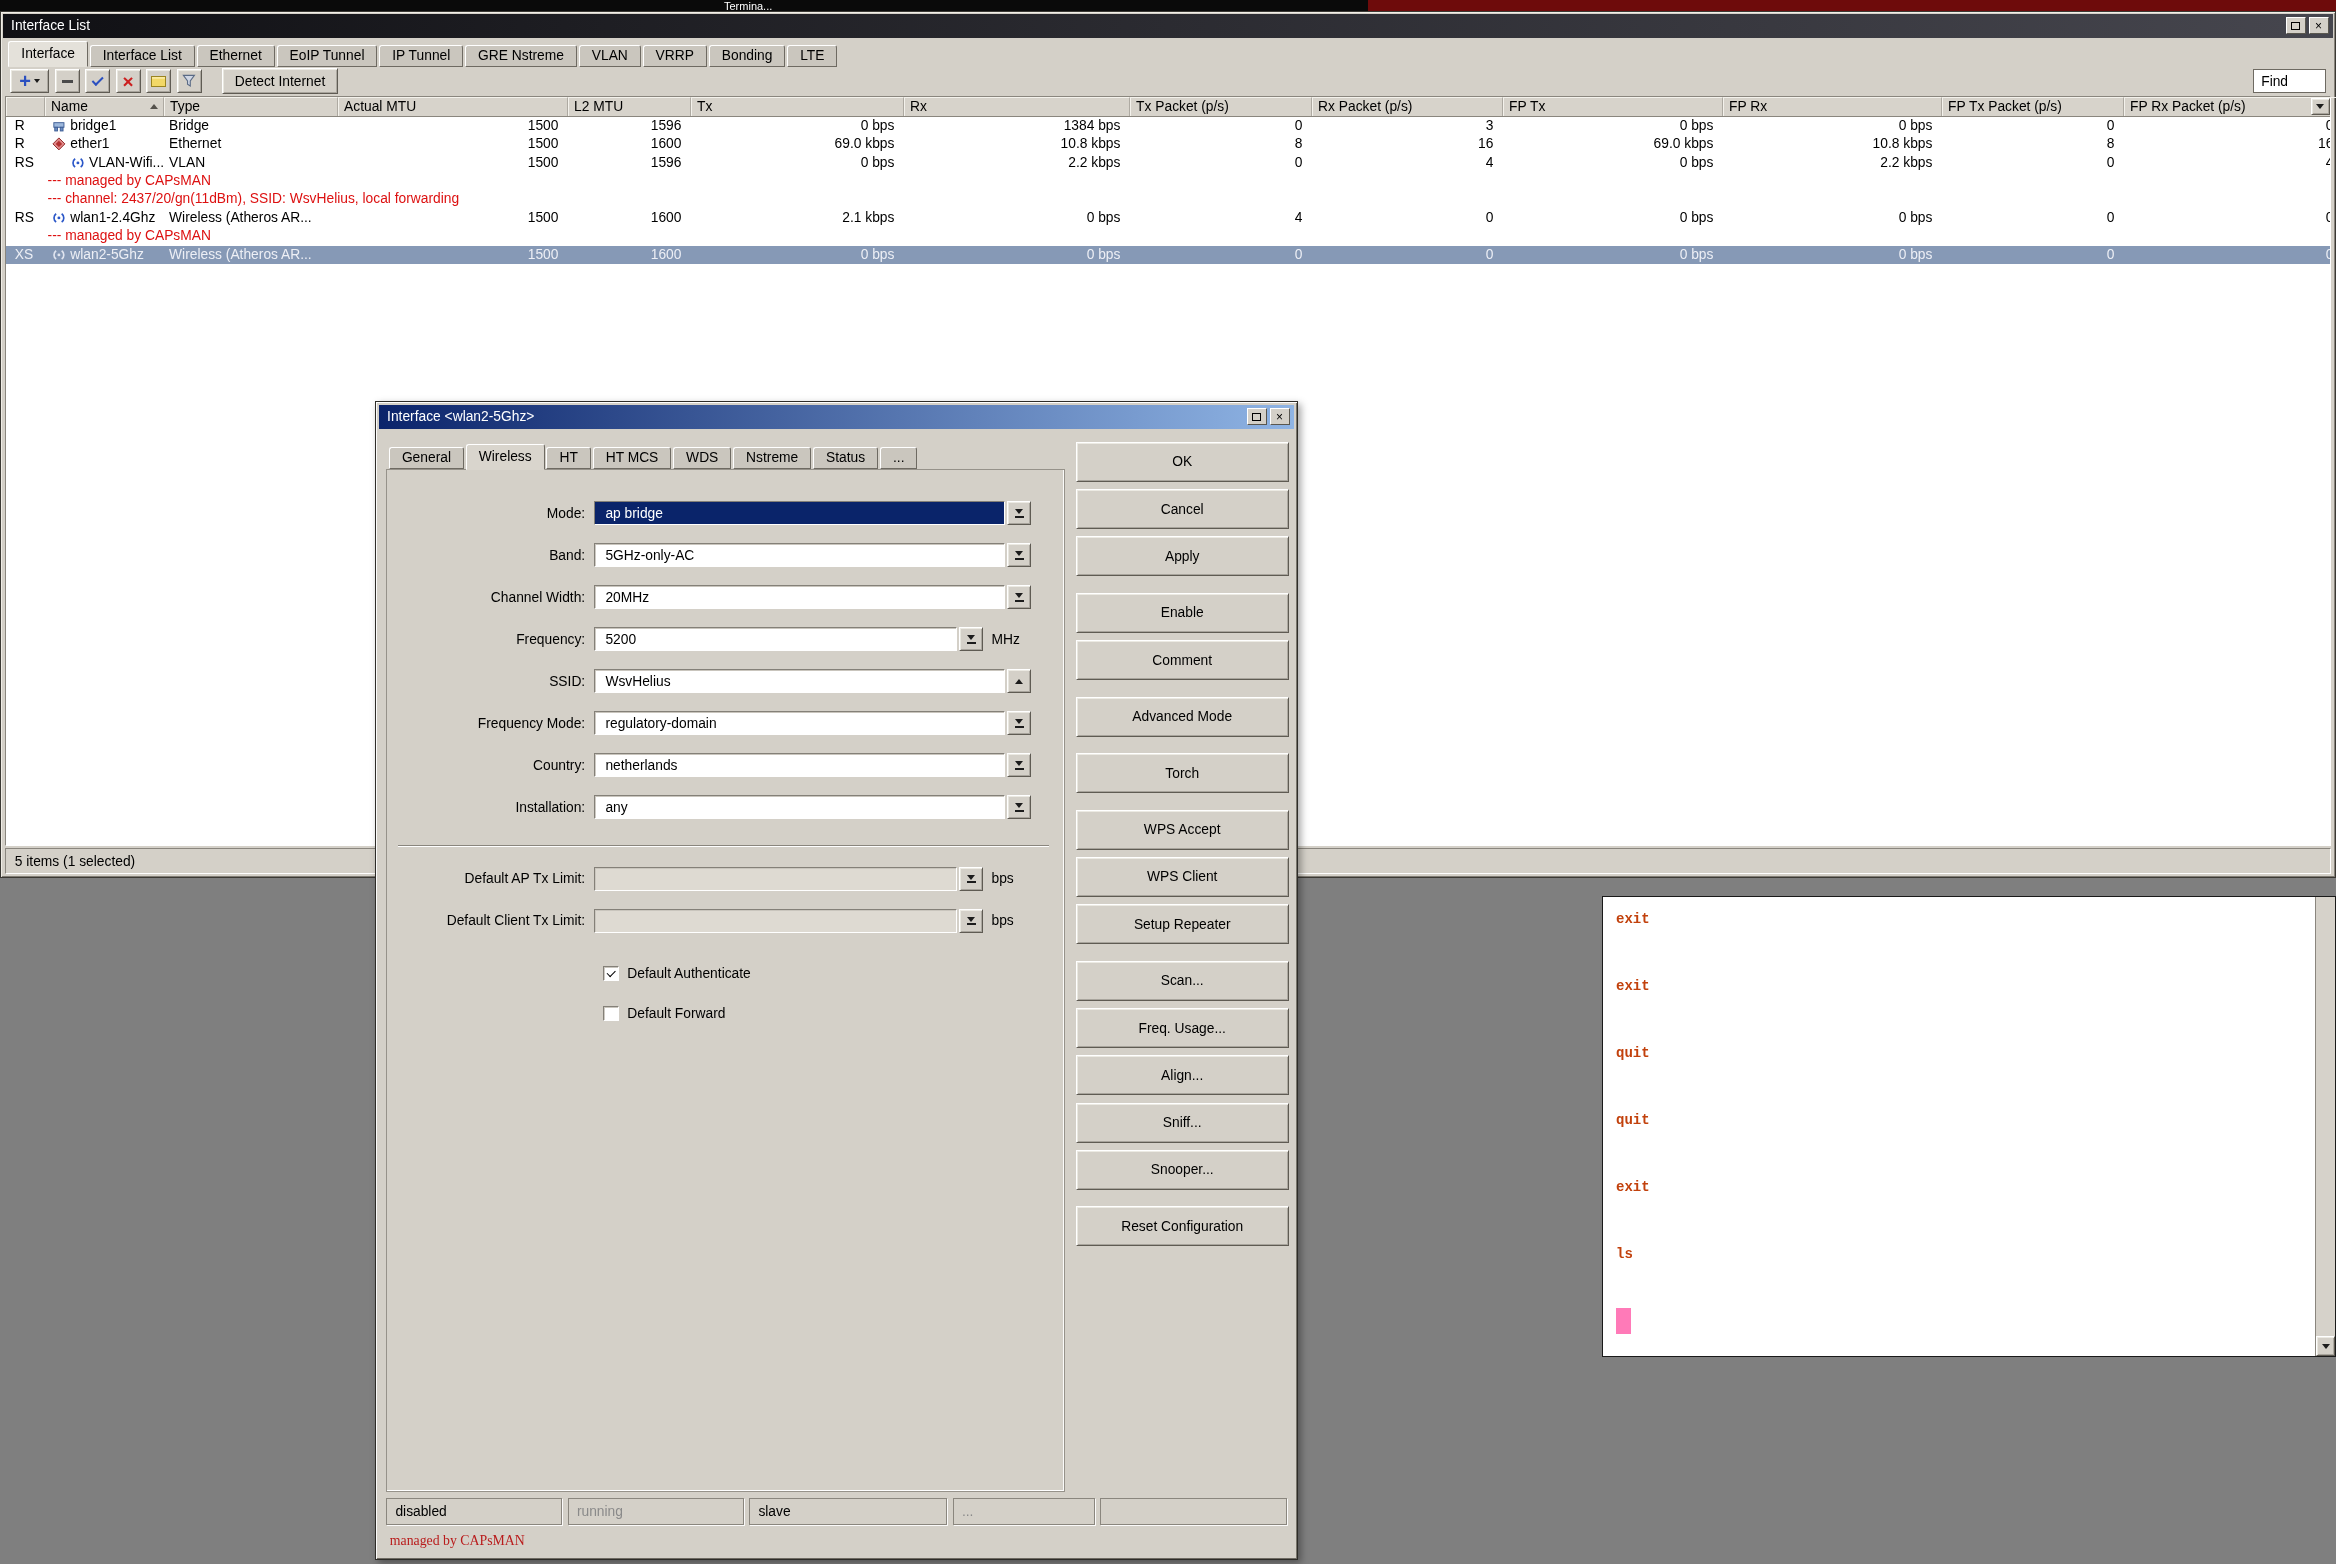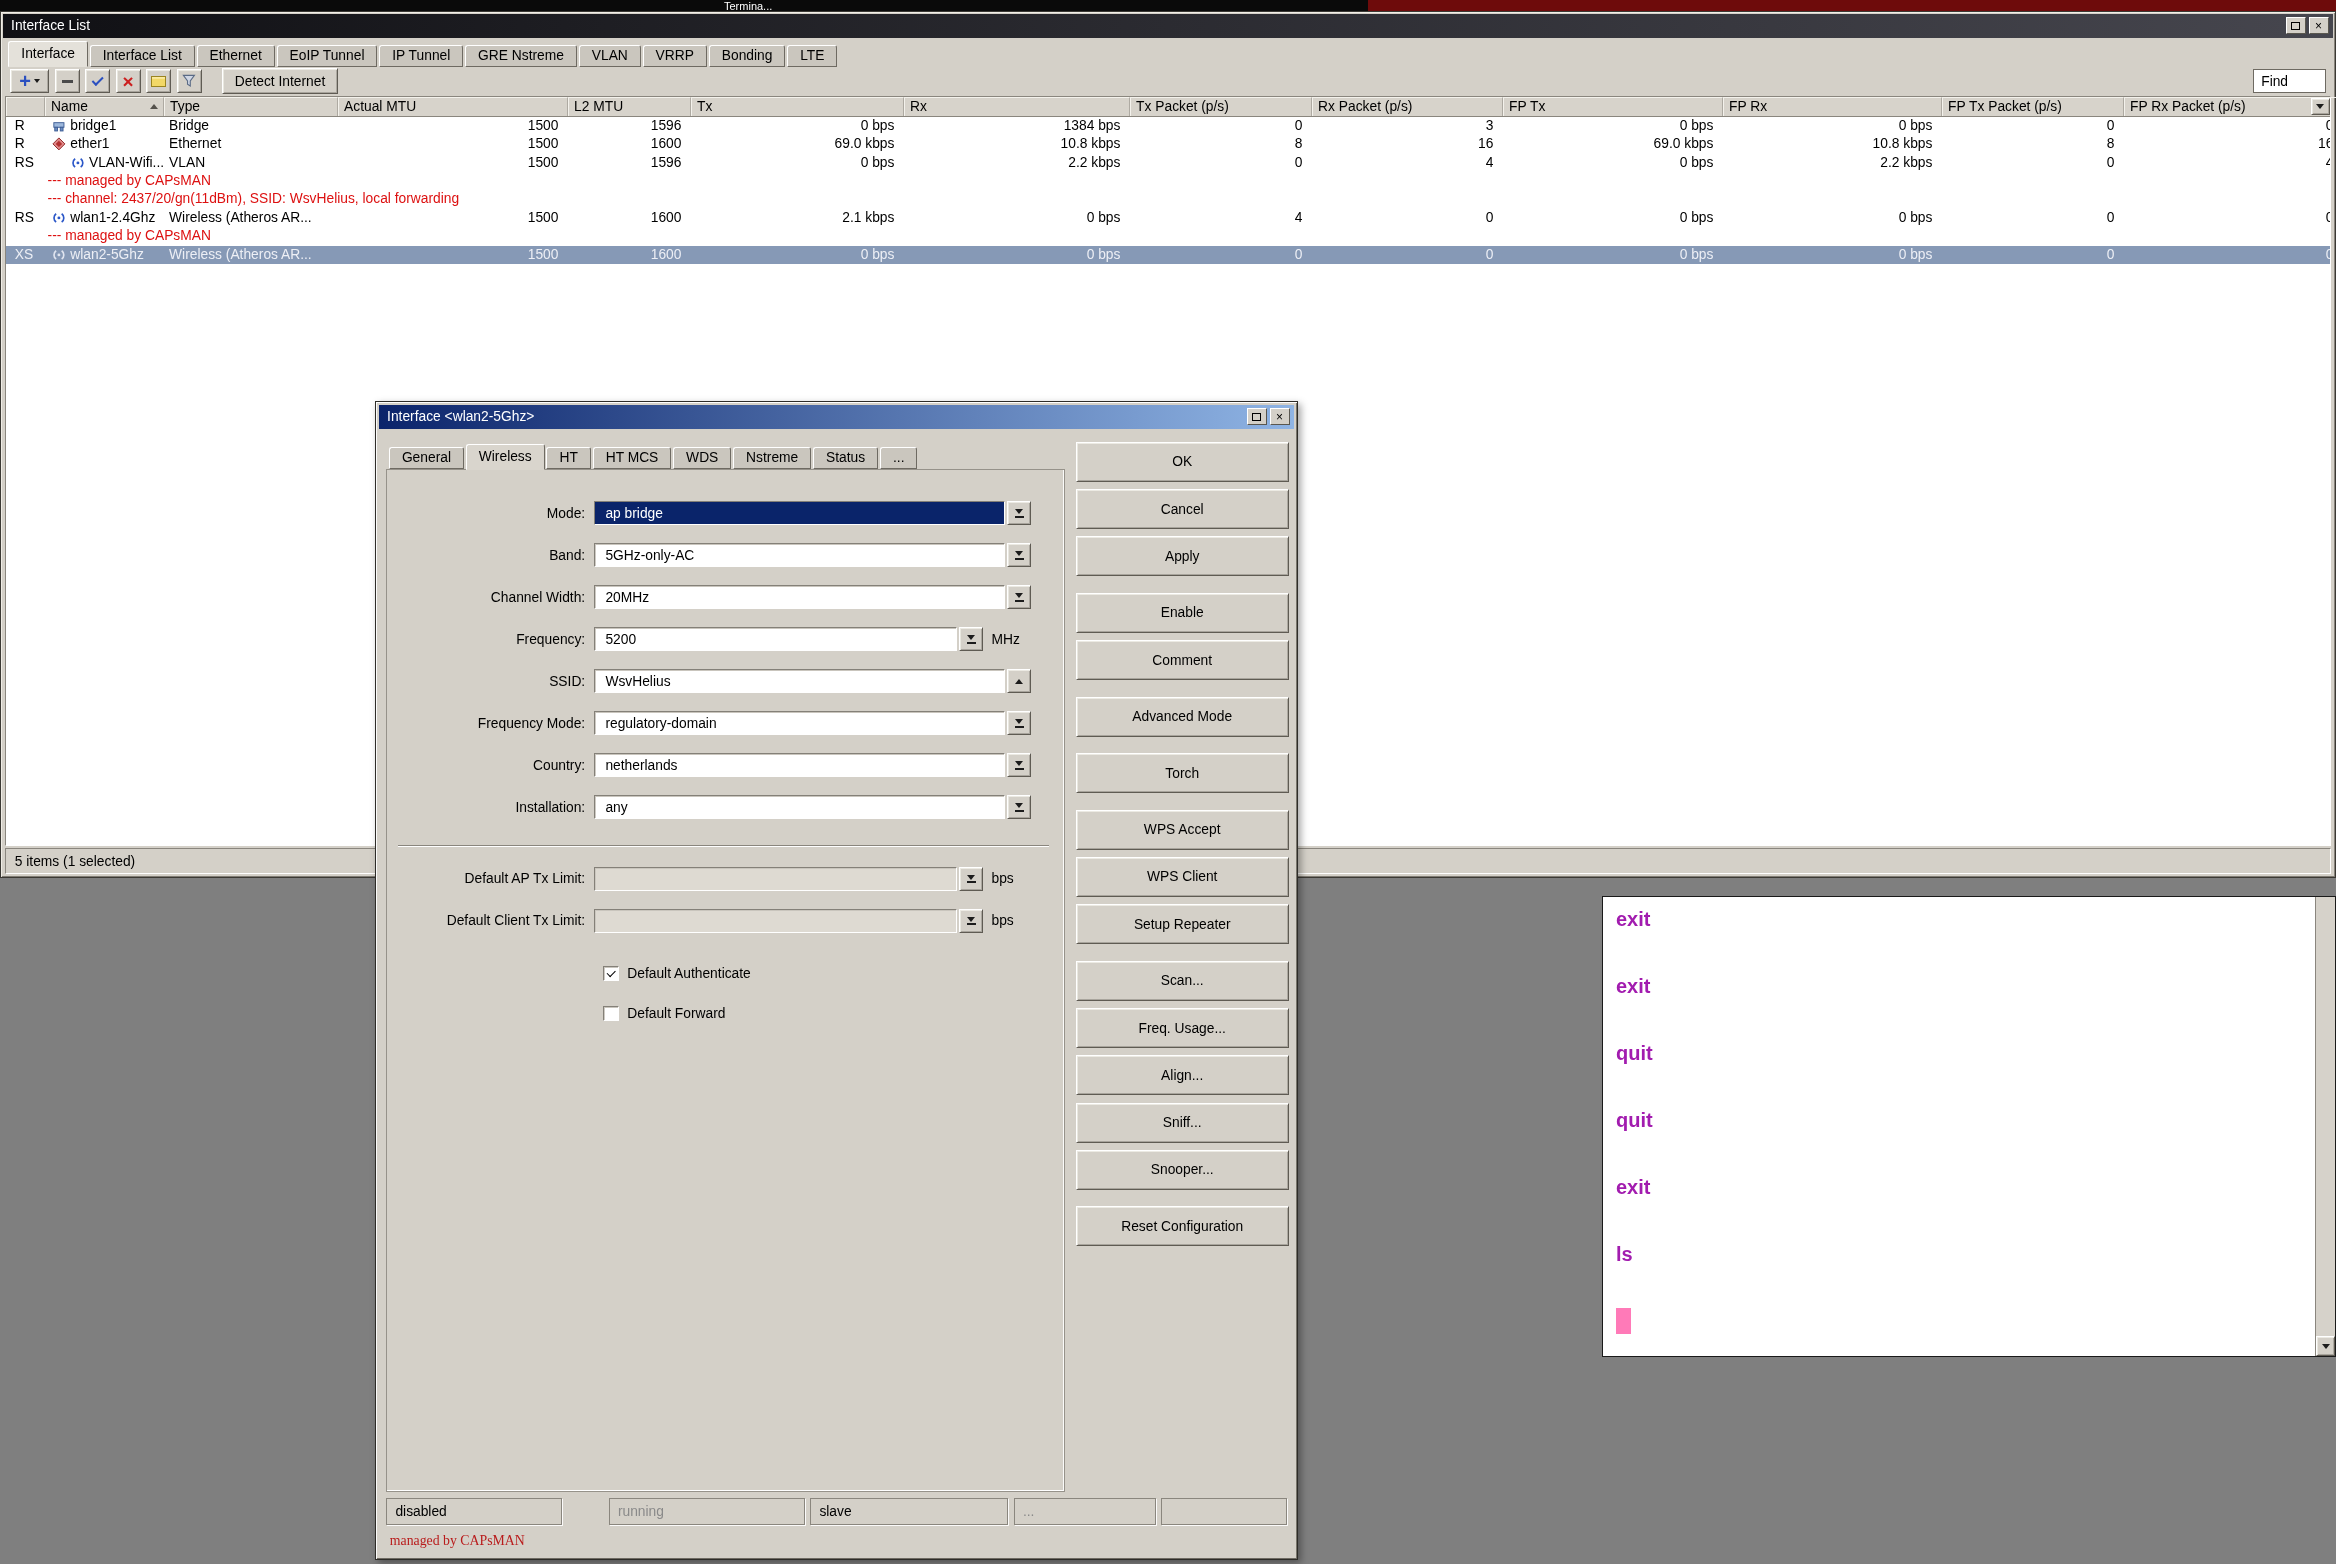--- a/index.html
+++ b/index.html
@@ -96,26 +96,26 @@
   .cb { width:15.6px; height:15.6px; background:#fff; border:0.9px solid; border-color:#848078 #ffffff #ffffff #848078; box-shadow: inset 0.9px 0.9px 0 #c9c5bd; display:flex; align-items:center; justify-content:center; }
   .cb .mark { width:8.3px; height:4.6px; border-left:1.8px solid #000; border-bottom:1.8px solid #000; transform:rotate(-45deg); margin-top:-2.8px; }
 
   .btncol { flex:0 0 213px; display:flex; flex-direction:column; }
   .dbtn { flex:0 0 40px; margin-bottom:7.3px; display:flex; align-items:center; justify-content:center; white-space:nowrap; }
   .dbtn.gstart { margin-top:9.2px; }
 
   .dlg-status { display:flex; gap:5.5px; padding:5.5px 7.3px 0; flex:0 0 33px; }
   .seg { height:27.5px; border:0.9px solid #8a867e; box-shadow: 0.9px 0.9px 0 #ffffff; display:flex; align-items:center; padding-left:8.3px; white-space:nowrap; overflow:hidden; }
   .seg.muted { color:#8a8a8a; }
-  .s0{width:176px;} .s1{width:196px;margin-left:41px;} .s2{width:198px;} .s3{width:142px;} .s4{flex:1;}
+  .s0{width:176px;} .s1{width:176px;} .s2{width:198px;} .s3{width:142px;} .s4{flex:1;}
   .dlg-note { flex:0 0 31px; display:flex; align-items:center; padding-left:11px; color:#b91c1c;font-family:Liberation Serif, serif; }
 
   
   #terminal { position:absolute; left:1602px; top:896px; width:734px; height:461px; background:#fff; border:1.8px solid #1a1a1a; z-index:2; }
-  #terminal .content { position:absolute; left:13px; top:9.2px; right:27.5px; font-family:Liberation Sans, sans-serif; font-weight:bold; font-size:20px; color:#a21caf; }
+  #terminal .content { position:absolute; left:13px; top:9.2px; right:27.5px; font-family:Liberation Mono, monospace; font-weight:bold; font-size:14px; color:#c2410c; }
   .tline { height:67px; line-height:26px; white-space:pre; }
   .cursor { width:14.7px; height:26px; background:#ff7ab8; }
   #terminal .scroll { position:absolute; right:0; top:0; bottom:0; width:20px; background:#d6d2ca; border-left:0.9px solid #8a867e; }
   .scroll .down { position:absolute; bottom:0; left:0; width:19px; height:20px; display:flex; align-items:center; justify-content:center; }
 </style>
 </head>
 <body>
 
 <div id="top-strip">
   <div class="maroon"></div>

